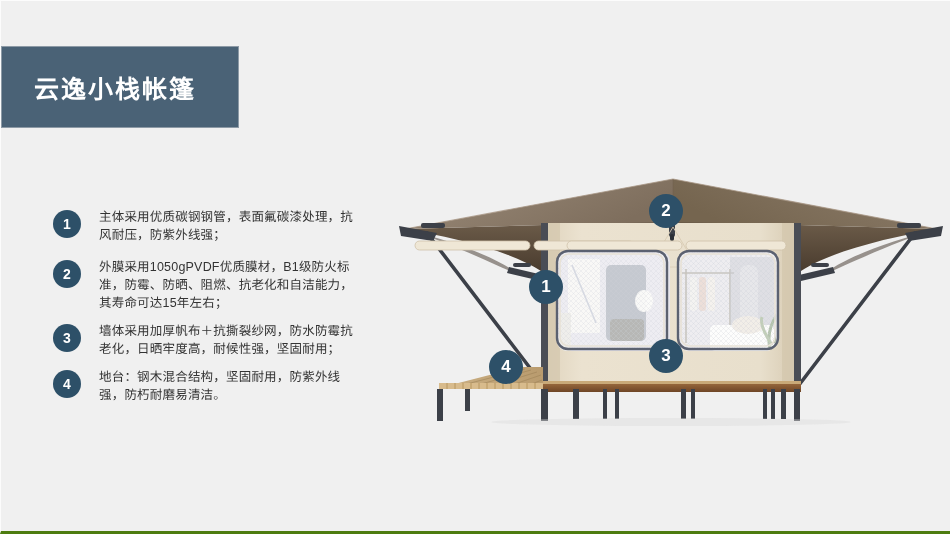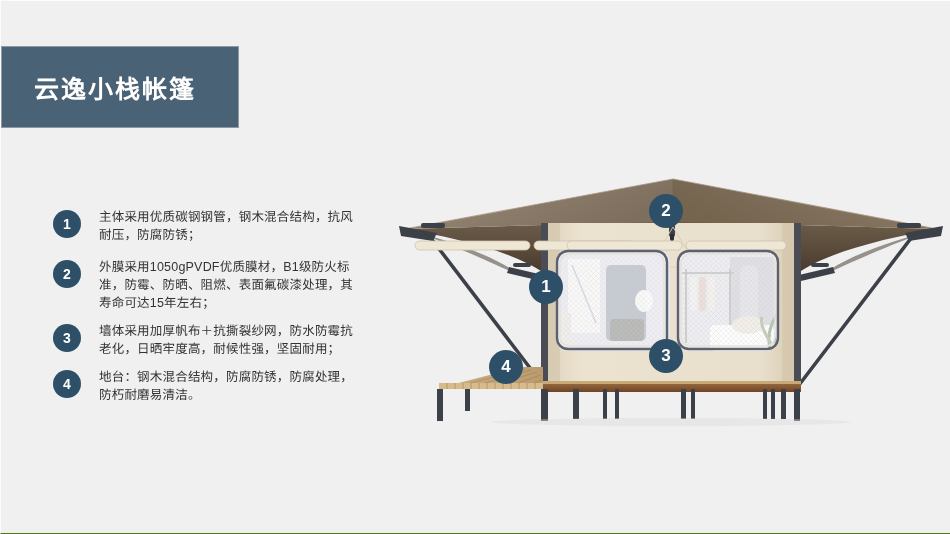--- a/index.html
+++ b/index.html
@@ -9,21 +9,21 @@
     background:#f0f0f0;
     font-family:"Liberation Sans","DejaVu Sans",sans-serif;
     overflow:hidden;
     position:relative;
   }
   .page{
     position:absolute;inset:0;
     background:#f0f0f0;
     border-top:1px solid #fcfcfc;
     border-left:1px solid #fcfcfc;
-    border-bottom:1px solid #4d7c0f;
+    border-bottom:3px solid #4d7c0f;
     box-sizing:border-box;
   }
 
   
   .title-bar{
     position:absolute;left:0;top:45px;
     width:238px;height:82px;
     background:#4a6276;
     border:1px solid #8d9aa6;
     box-sizing:border-box;
@@ -102,36 +102,36 @@
 <div class="page">
 
   <div class="title-bar">
     <div class="title-text">云逸小栈帐篷</div>
   </div>
 
   <div class="feature-list">
 
     <div class="feature-item fi-0">
       <div class="badge">1</div>
-      <div class="feature-text">主体采用优质碳钢钢管，钢木混合结构，抗风耐压，防腐防锈；</div>
+      <div class="feature-text">主体采用优质碳钢钢管，表面氟碳漆处理，抗风耐压，防紫外线强；</div>
     </div>
 
     <div class="feature-item fi-1">
       <div class="badge">2</div>
-      <div class="feature-text">外膜采用1050gPVDF优质膜材，B1级防火标准，防霉、防晒、阻燃、表面氟碳漆处理，其寿命可达15年左右；</div>
+      <div class="feature-text">外膜采用1050gPVDF优质膜材，B1级防火标准，防霉、防晒、阻燃、抗老化和自洁能力，其寿命可达15年左右；</div>
     </div>
 
     <div class="feature-item fi-2">
       <div class="badge">3</div>
       <div class="feature-text">墙体采用加厚帆布＋抗撕裂纱网，防水防霉抗老化，日晒牢度高，耐候性强，坚固耐用；</div>
     </div>
 
     <div class="feature-item">
       <div class="badge">4</div>
-      <div class="feature-text">地台：钢木混合结构，防腐防锈，防腐处理，防朽耐磨易清洁。</div>
+      <div class="feature-text">地台：钢木混合结构，坚固耐用，防紫外线强，防朽耐磨易清洁。</div>
     </div>
 
   </div>
 
   <div class="illustration">
     <svg viewBox="0 0 560 265" xmlns="http://www.w3.org/2000/svg">
       <defs>
         <linearGradient id="roofL" x1="0" y1="0" x2="1" y2="0.4">
           <stop offset="0" stop-color="#9b8b79"></stop>
           <stop offset="1" stop-color="#7e6e5d"></stop>

